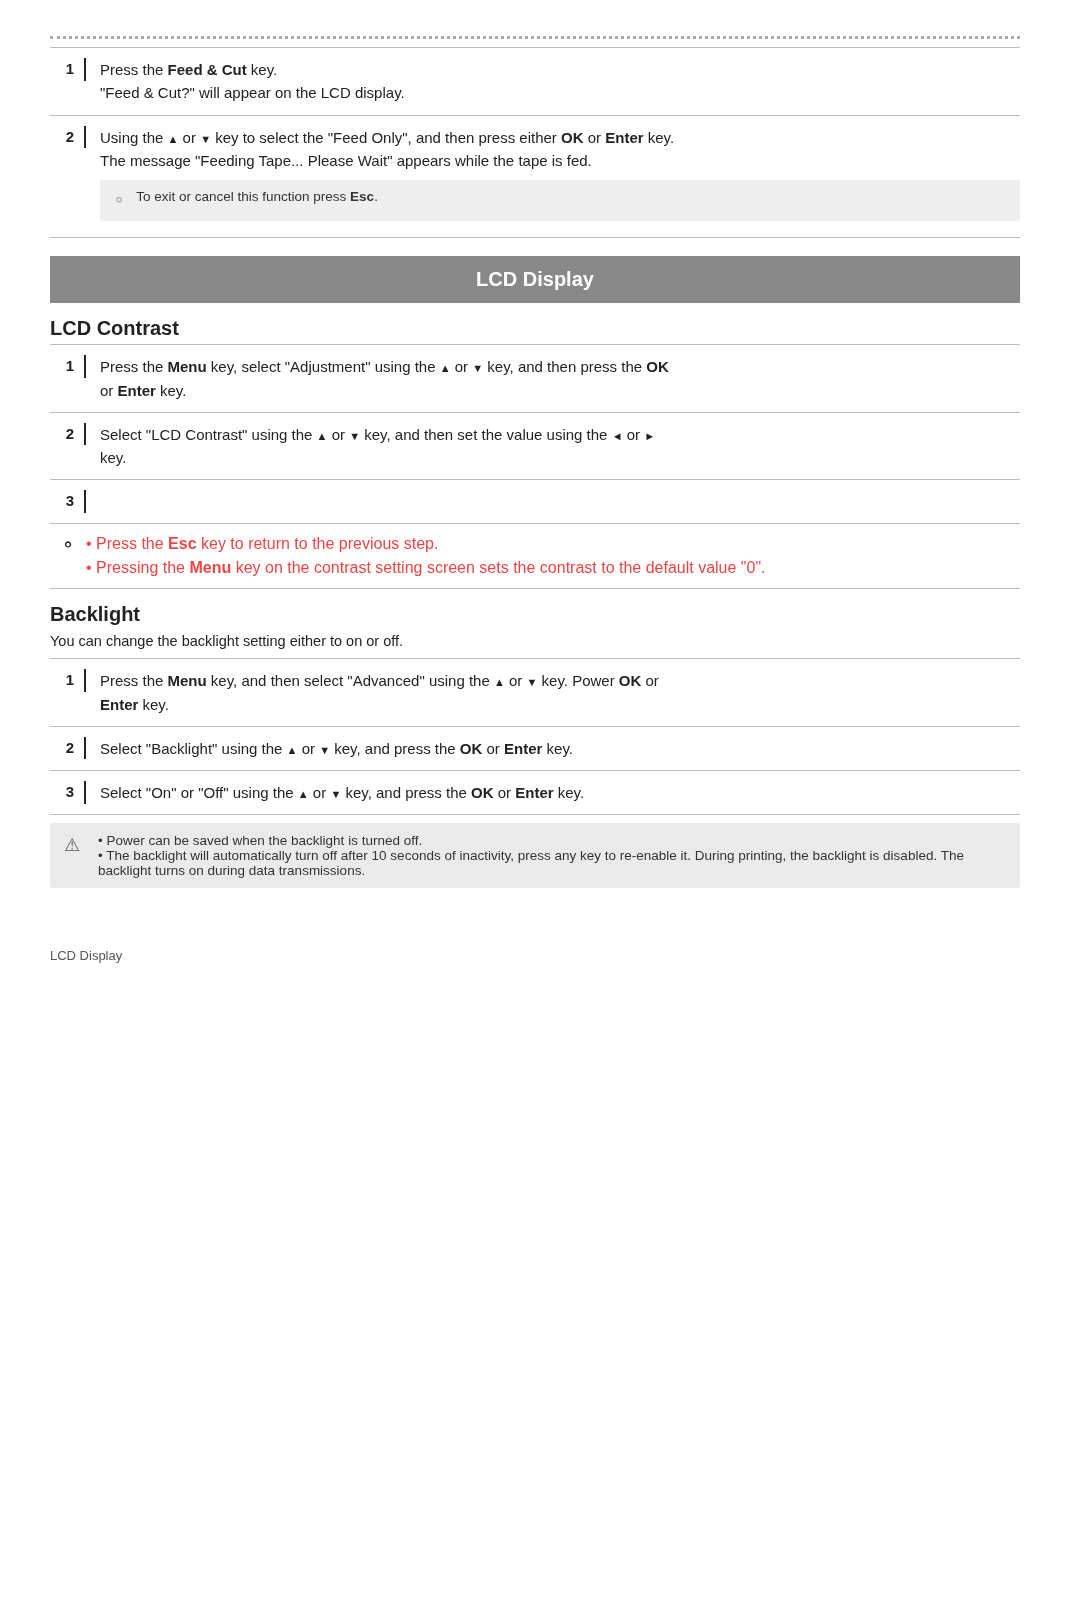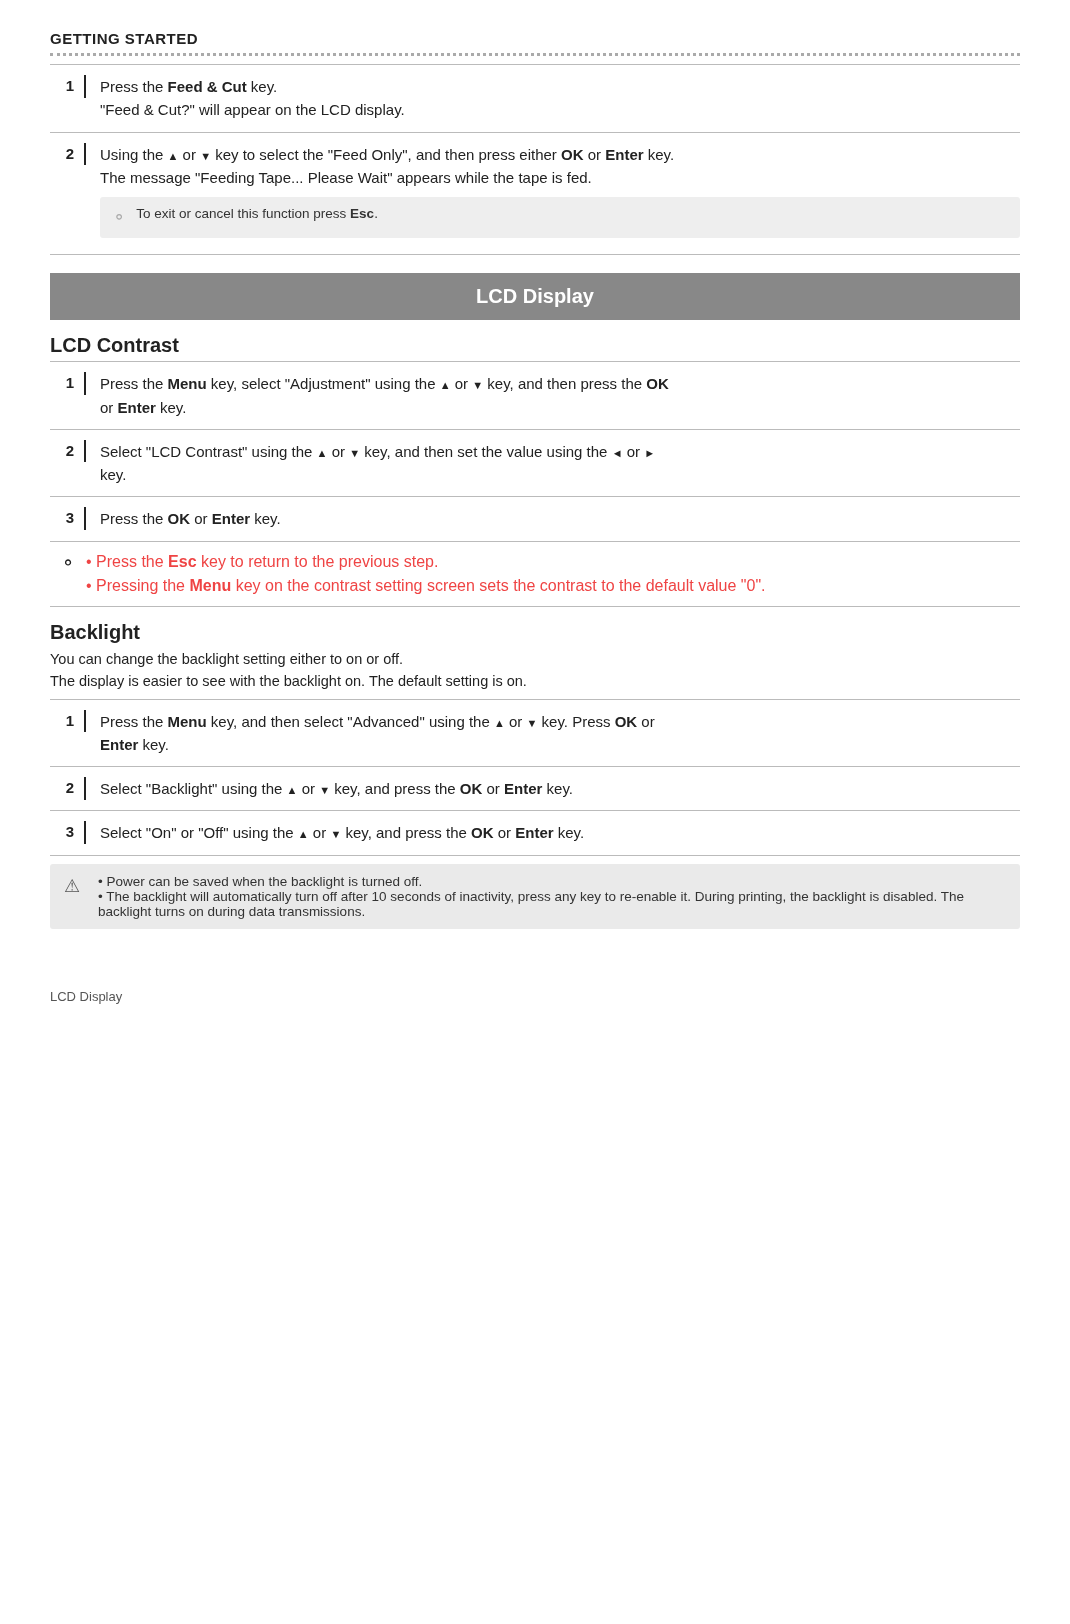--- a/index.html
+++ b/index.html
@@ -149,21 +149,20 @@
 
     .arrow-up::before { content: "▲"; font-size: 11px; }
     .arrow-down::before { content: "▼"; font-size: 11px; }
     .arrow-left::before { content: "◄"; font-size: 11px; }
     .arrow-right::before { content: "►"; font-size: 11px; }
   </style>
 </head>
 <body>
 
 <div>
-  <div class="section-title-top">GETTING STARTED</div>
   <hr class="dotted-line">
   <hr class="solid-line" style="margin-top:8px;">
 
   <div class="step-row">
     <div class="step-num">1</div>
     <div class="step-content">
       <span>Press the </span><b>Feed &amp; Cut</b><span> key.</span><br>
       <span>"Feed &amp; Cut?" will appear on the LCD display.</span>
     </div>
   </div>
@@ -199,46 +198,42 @@
   <div class="step-row">
     <div class="step-num">2</div>
     <div class="step-content">
       <span>Select "LCD Contrast" using the </span><span class="arrow-up"></span><span> or </span><span class="arrow-down"></span><span> key, and then set the value using the </span><span class="arrow-left"></span><span> or </span><span class="arrow-right"></span><br>
       <span>key.</span>
     </div>
   </div>
 
   <div class="step-row">
     <div class="step-num">3</div>
-    <div class="step-content">
-      <span>Press the </span><b>OK</b><span> or </span><b>Enter</b><span> key.</span>
-    </div>
   </div>
 
   <div class="tip-row">
     <div class="tip-icon">⚬</div>
     <div class="tip-content">
       <span>• Press the </span><b>Esc</b><span> key to return to the previous step.</span><br>
       <span>• Pressing the </span><b>Menu</b><span> key on the contrast setting screen sets the contrast to the default value "0".</span>
     </div>
   </div>
 </div>
 
 <div>
   <div class="subsection-title">Backlight</div>
   <div class="subsection-desc">
     <span>You can change the backlight setting either to on or off.</span><br>
-    <span>The display is easier to see with the backlight on. The default setting is on.</span>
   </div>
   <hr class="solid-line">
 
   <div class="step-row">
     <div class="step-num">1</div>
     <div class="step-content">
-      <span>Press the </span><b>Menu</b><span> key, and then select "Advanced" using the </span><span class="arrow-up"></span><span> or </span><span class="arrow-down"></span><span> key. Press </span><b>OK</b><span> or</span><br>
+      <span>Press the </span><b>Menu</b><span> key, and then select "Advanced" using the </span><span class="arrow-up"></span><span> or </span><span class="arrow-down"></span><span> key. Power </span><b>OK</b><span> or</span><br>
       <b>Enter</b><span> key.</span>
     </div>
   </div>
 
   <div class="step-row">
     <div class="step-num">2</div>
     <div class="step-content">
       <span>Select "Backlight" using the </span><span class="arrow-up"></span><span> or </span><span class="arrow-down"></span><span> key, and press the </span><b>OK</b><span> or </span><b>Enter</b><span> key.</span>
     </div>
   </div>

